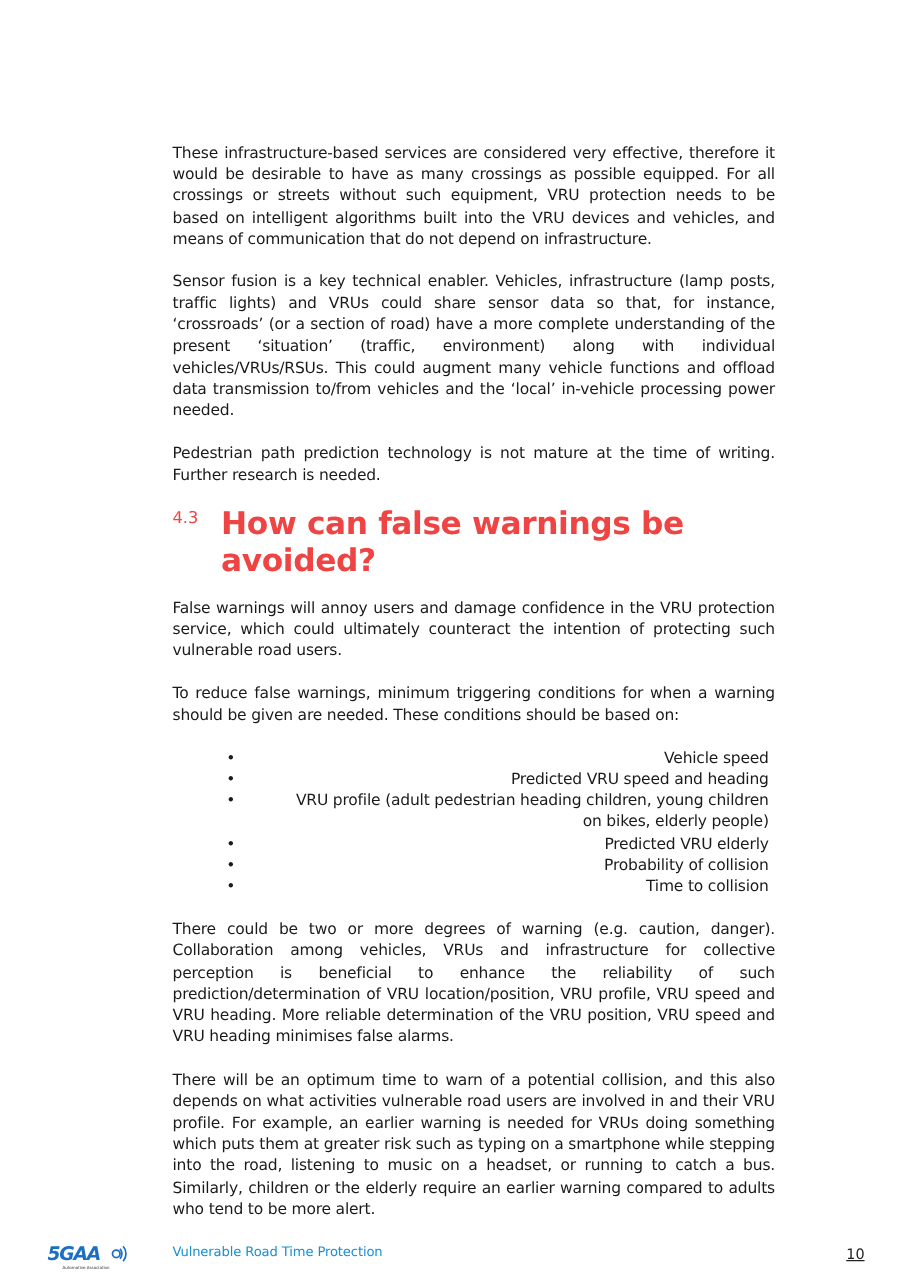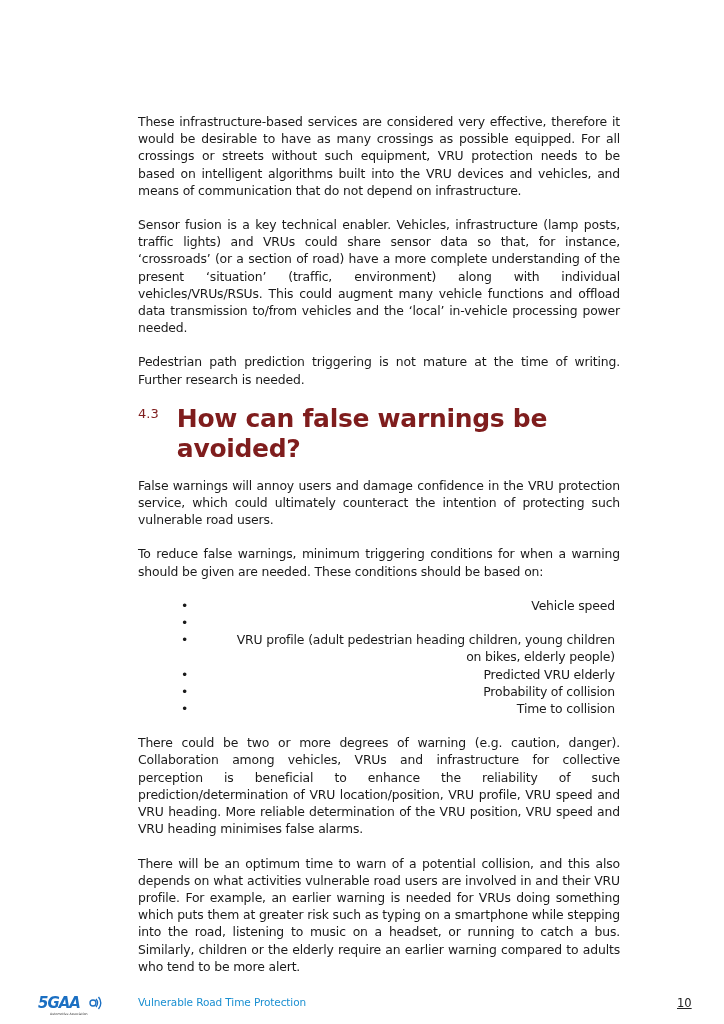--- a/index.html
+++ b/index.html
@@ -32,21 +32,21 @@
       line-height: 17.2px;
       text-align: justify;
       letter-spacing: -0.15px;
     }
     .gap { height: 17px; }
     .heading {
       display: flex;
       align-items: baseline;
       margin-top: 16px;
       margin-bottom: 13px;
-      color: #7f1d1d;
+      color: #ef4444;
     }
     .heading-num {
       font-size: 13px;
       width: 44px;
       position: relative;
       top: -9px;
     }
     .heading-title {
       font-size: 25px;
       letter-spacing: -0.3px;
@@ -99,39 +99,40 @@
 </head>
 <body>
 
 <div class="page">
   <div class="content">
 
     <p class="para">These infrastructure-based services are considered very effective, therefore it would be desirable to have as many crossings as possible equipped. For all crossings or streets without such equipment, VRU protection needs to be based on intelligent algorithms built into the VRU devices and vehicles, and means of communication that do not depend on infrastructure.</p>
     <div class="gap"></div>
     <p class="para">Sensor fusion is a key technical enabler. Vehicles, infrastructure (lamp posts, traffic lights) and VRUs could share sensor data so that, for instance, ‘crossroads’ (or a section of road) have a more complete understanding of the present ‘situation’ (traffic, environment) along with individual vehicles/VRUs/RSUs. This could augment many vehicle functions and offload data transmission to/from vehicles and the ‘local’ in-vehicle processing power needed.</p>
     <div class="gap"></div>
-    <p class="para">Pedestrian path prediction triggering is not mature at the time of writing. Further research is needed.</p>
+    <p class="para">Pedestrian path prediction technology is not mature at the time of writing. Further research is needed.</p>
 
     <div class="heading">
       <span class="heading-num">4.3</span>
       <span class="heading-title">How can false warnings be avoided?</span>
     </div>
 
     <p class="para">False warnings will annoy users and damage confidence in the VRU protection service, which could ultimately counteract the intention of protecting such vulnerable road users.</p>
     <div class="gap"></div>
     <p class="para">To reduce false warnings, minimum triggering conditions for when a warning should be given are needed. These conditions should be based on:</p>
     <div class="gap"></div>
 
     <ul class="bullets">
       <li>
         <span class="dot">•</span>
         <span class="txt">Vehicle speed</span>
       </li>
       <li>
         <span class="dot">•</span>
+        <span class="txt">Predicted VRU speed and heading</span>
       </li>
       <li>
         <span class="dot">•</span>
         <span class="txt">VRU profile (adult pedestrian heading children, young children on bikes, elderly people)</span>
       </li>
       <li>
         <span class="dot">•</span>
         <span class="txt">Predicted VRU elderly</span>
       </li>
       <li>

